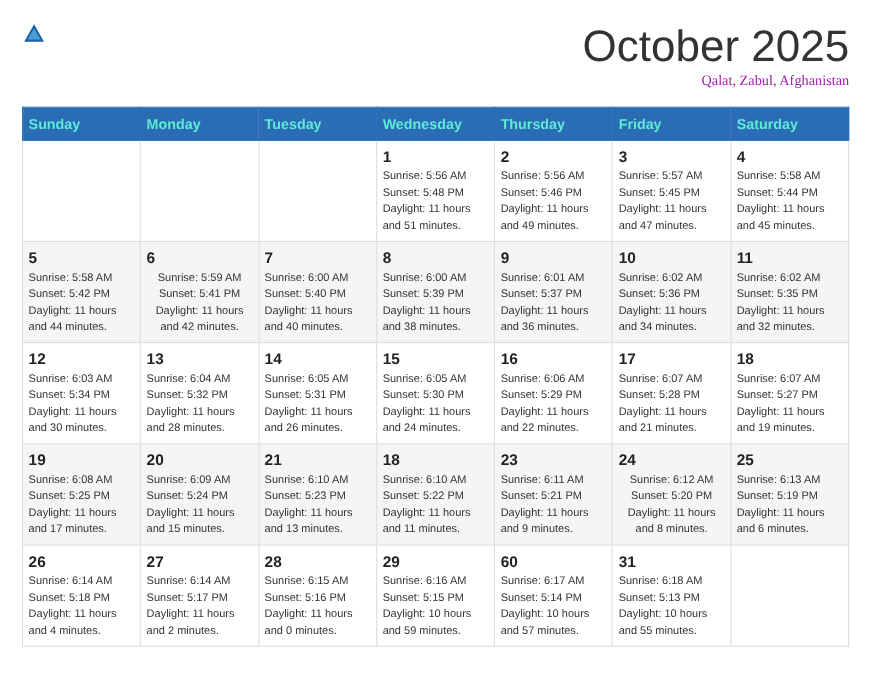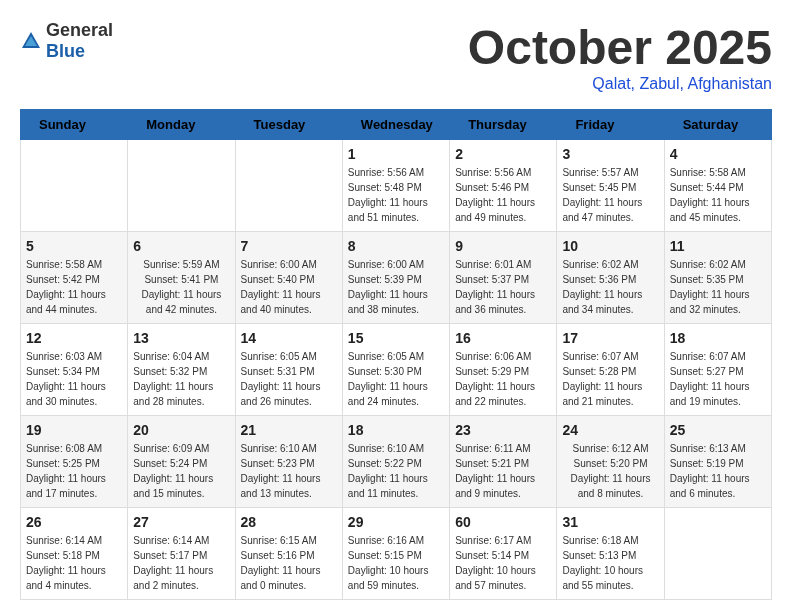--- a/index.html
+++ b/index.html
@@ -32,41 +32,42 @@
       color: #1a5fa8;
     }
     .logo-icon {
       width: 22px;
       height: 22px;
     }
     .title-area {
       text-align: right;
     }
     .calendar-title {
-      font-size: 48px;
-      font-weight: bold;
+      font-size: 40px;
+      font-weight: normal;
       color: #333;
     }
     .calendar-subtitle {
-      font-size: 16px;
-      color: #1d4ed8;
+      font-size: 13px;
+      color: #a21caf;
+      font-family: Liberation Serif, serif;
     }
     table {
       width: 100%;
       border-collapse: collapse;
       table-layout: fixed;
     }
     thead tr {
       background-color: #2a6db5;
     }
     thead th {
-      color: #000000;
+      color: #5eead4;
       font-size: 13px;
       font-weight: bold;
-      padding: 7px 18px;
+      padding: 7px 5px;
       text-align: left;
       border: 1px solid #2a6db5;
     }
     tbody tr {
       border-bottom: 1px solid #ccc;
     }
     tbody td {
       vertical-align: top;
       padding: 6px 5px;
       font-size: 10.5px;
@@ -99,24 +100,20 @@
   </style>
 </head>
 <body>
 
 <div class="header-area">
   <div class="logo">
     <svg class="logo-icon" viewBox="0 0 22 22">
       <polygon points="11,2 20,18 2,18" fill="#1a5fa8"></polygon>
       <polygon points="11,6 17,16 5,16" fill="#4a9fd4"></polygon>
     </svg>
-    <div>
-      <span class="logo-text-general">General</span><br>
-      <span class="logo-text-blue">Blue</span>
-    </div>
   </div>
   <div class="title-area">
     <div class="calendar-title">October 2025</div>
     <div class="calendar-subtitle">Qalat, Zabul, Afghanistan</div>
   </div>
 </div>
 
 <table>
   <thead>
     <tr>

